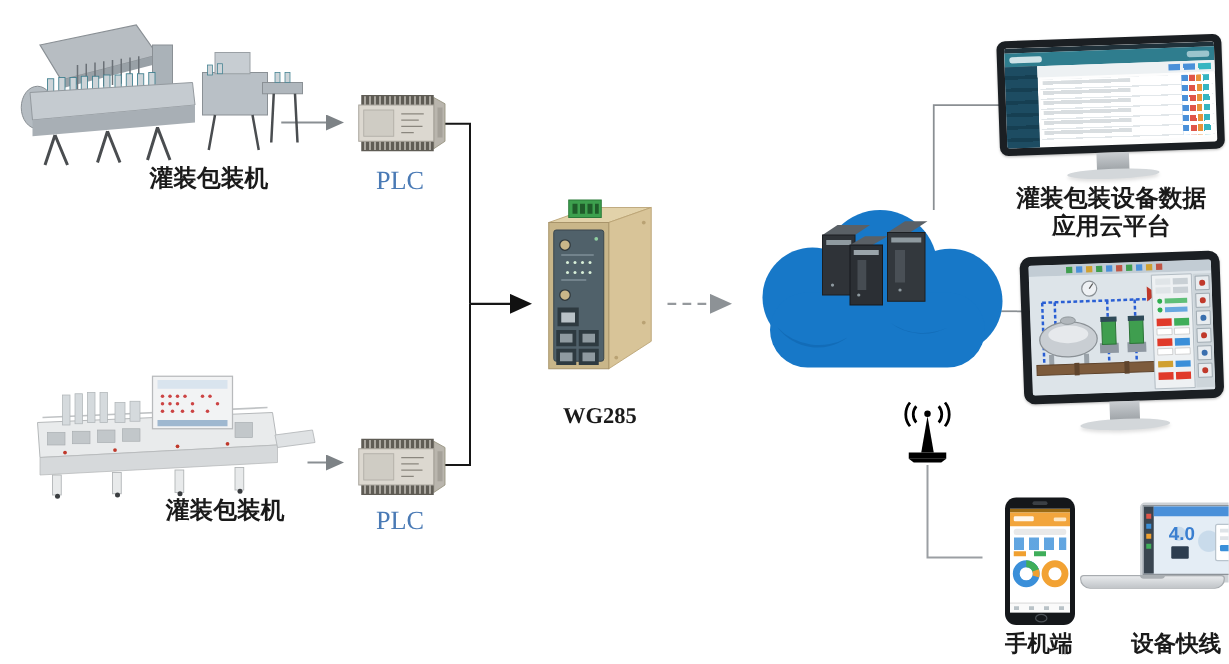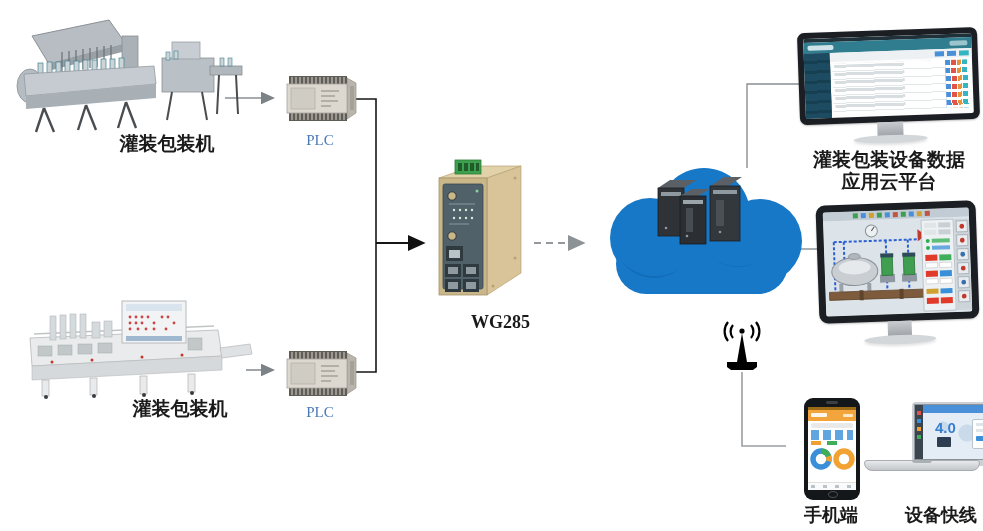--- a/index.html
+++ b/index.html
@@ -2,21 +2,21 @@
 <html><head>
 <meta charset="utf-8">
 <style>
   html,body{margin:0;padding:0;background:#fff;}
   .canvas{position:relative;width:983px;height:531px;background:#ffffff;overflow:hidden;
           font-family:"Liberation Serif", serif;}
   .abs{position:absolute;}
   .lbl{color:#1a1a1a;font-weight:bold;text-align:center;white-space:nowrap;}
   .lbl-19{font-size:19px;line-height:22px;}
   .lbl-18{font-size:18px;line-height:20px;}
-  .plc-lbl{color:#4a7ab5;font-size:15px;font-weight:normal;text-align:center;}
+  .plc-lbl{color:#4a7ab5;font-size:21px;font-weight:normal;text-align:center;}
   svg{display:block;}
   
   .mon1{transform:rotate(-2deg);}
   .bezel{position:absolute;background:#1b1f23;border-radius:7px;box-shadow:0 1px 2px rgba(0,0,0,.25);}
   .scr{position:absolute;left:6px;top:6px;right:6px;bottom:6px;background:#fdfdfd;border-radius:2px;overflow:hidden;}
   .m1-chrome{position:absolute;left:0;top:0;right:0;height:4px;background:#20313a;}
   .m1-header{position:absolute;left:0;top:4px;right:0;height:11px;background:#2f7d8e;}
   .m1-logo{position:absolute;left:4px;top:3px;width:26px;height:5px;background:#cfe3e8;border-radius:2px;}
   .m1-user{position:absolute;right:4px;top:3px;width:18px;height:5px;background:#9cc4cd;border-radius:2px;}
   .m1-side{position:absolute;left:0;top:15px;width:26px;bottom:0;background:#163f52;
@@ -277,21 +277,21 @@
       <rect x="34" y="121" width="16" height="13" fill="#2e3a40"></rect>
         <rect x="37" y="124" width="10" height="7" fill="#8f9aa0"></rect>
     </g>
     <circle cx="48" cy="33" r="1.5" fill="#8fd0a0"></circle>
     <g fill="#b9a273">
         <circle cx="86" cy="20" r="1.5"></circle>
         <circle cx="86" cy="100" r="1.5"></circle>
         <circle cx="64" cy="128" r="1.5"></circle>
       </g>
   </svg>
-  <div class="abs lbl lbl-18" style="left:430px;top:312px;width:100px;text-align:right;">WG285</div>
+  <div class="abs lbl lbl-18" style="left:430px;top:322px;width:100px;">WG285</div>
 
   <div class="abs" style="left:592px;top:166px;width:220px;height:152px;">
     <svg width="220" height="152" viewBox="0 0 220 152" style="position:absolute;left:0;top:0;">
       <g fill="#1778c8">
         <circle cx="58" cy="72" r="40"></circle>
         <circle cx="112" cy="48" r="46"></circle>
         <circle cx="168" cy="75" r="42"></circle>
         <rect x="24" y="68" width="172" height="60" rx="30"></rect>
       </g>
       <g fill="#0f63ab" opacity="0.55">

